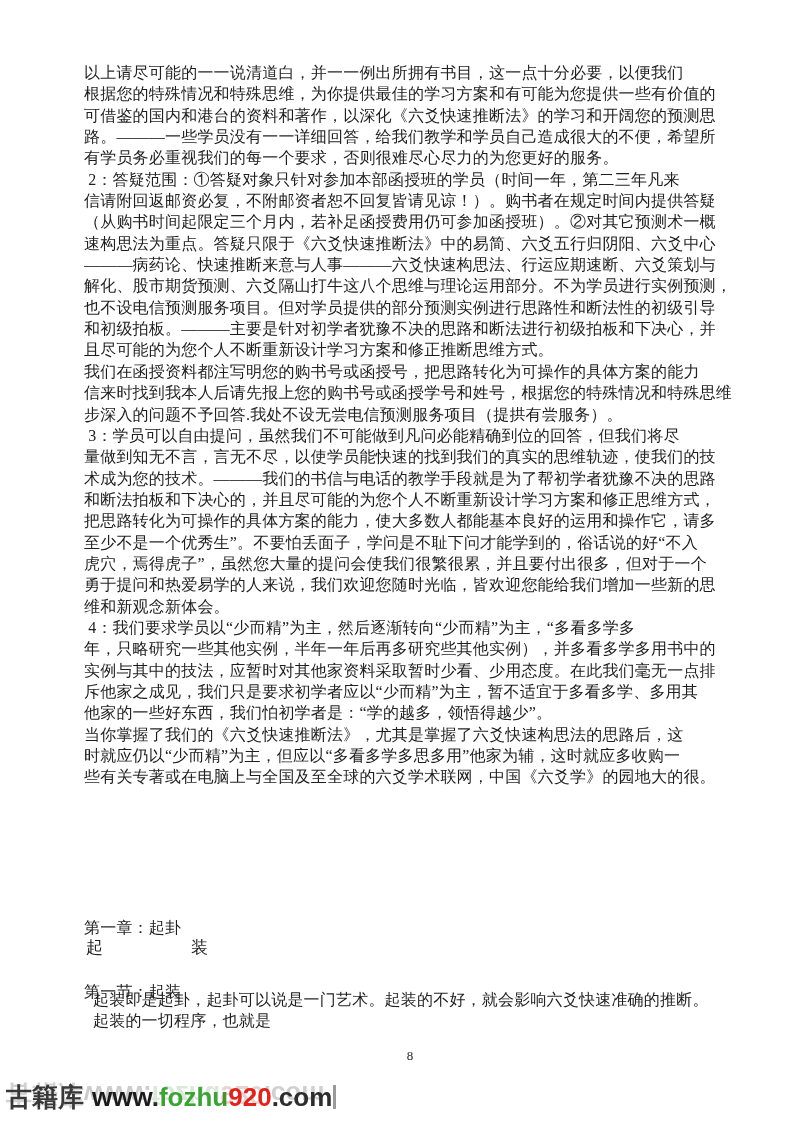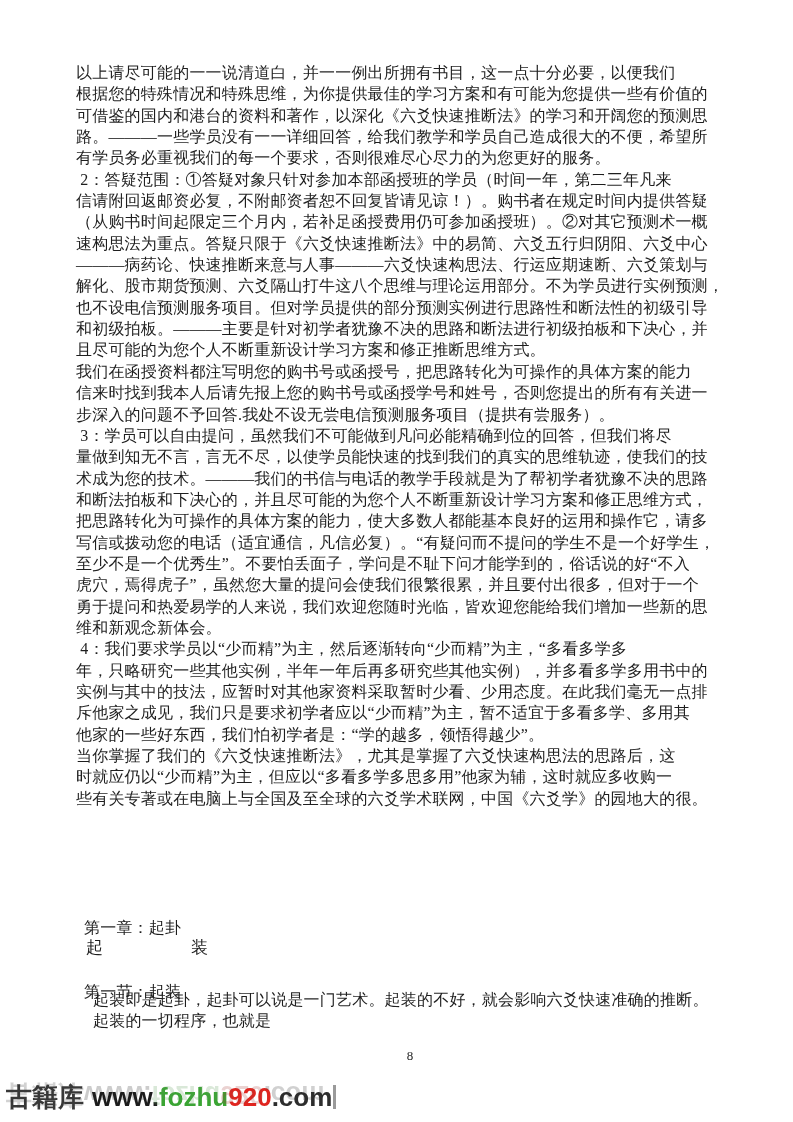--- a/index.html
+++ b/index.html
@@ -7,21 +7,21 @@
     position:relative;
     width:793px; height:1122px;
     margin:0 auto;
     background:#ffffff;
     overflow:hidden;
     font-family:"Liberation Serif","DejaVu Serif",serif;
     color:#1e1e1e;
   }
   .main-text {
     position:absolute;
-    left:76px; top:62px;
+    left:84px; top:62px;
     width:660px;
     font-size:16px;
     line-height:21.35px;
     letter-spacing:0.2px;
   }
   .tline { white-space:pre; }
   .chapter-block {
     position:absolute;
     left:84px; top:874px;
     font-size:16px;
@@ -95,28 +95,27 @@
       <div class="tline"> 2：答疑范围：①答疑对象只针对参加本部函授班的学员（时间一年，第二三年凡来</div>
       <div class="tline">信请附回返邮资必复，不附邮资者恕不回复皆请见谅！）。购书者在规定时间内提供答疑</div>
       <div class="tline">（从购书时间起限定三个月内，若补足函授费用仍可参加函授班）。②对其它预测术一概</div>
       <div class="tline">速构思法为重点。答疑只限于《六爻快速推断法》中的易简、六爻五行归阴阳、六爻中心</div>
       <div class="tline">———病药论、快速推断来意与人事———六爻快速构思法、行运应期速断、六爻策划与</div>
       <div class="tline">解化、股市期货预测、六爻隔山打牛这八个思维与理论运用部分。不为学员进行实例预测，</div>
       <div class="tline">也不设电信预测服务项目。但对学员提供的部分预测实例进行思路性和断法性的初级引导</div>
       <div class="tline">和初级拍板。———主要是针对初学者犹豫不决的思路和断法进行初级拍板和下决心，并</div>
       <div class="tline">且尽可能的为您个人不断重新设计学习方案和修正推断思维方式。</div>
       <div class="tline">我们在函授资料都注写明您的购书号或函授号，把思路转化为可操作的具体方案的能力</div>
-      <div class="tline">信来时找到我本人后请先报上您的购书号或函授学号和姓号，否则您提出的所有有关进一</div>
+      <div class="tline">信来时找到我本人后请先报上您的购书号或函授学号和姓号，根据您的特殊情况和特殊思维</div>
       <div class="tline">步深入的问题不予回答.我处不设无尝电信预测服务项目（提拱有尝服务）。</div>
       <div class="tline"> 3：学员可以自由提问，虽然我们不可能做到凡问必能精确到位的回答，但我们将尽</div>
       <div class="tline">量做到知无不言，言无不尽，以使学员能快速的找到我们的真实的思维轨迹，使我们的技</div>
       <div class="tline">术成为您的技术。———我们的书信与电话的教学手段就是为了帮初学者犹豫不决的思路</div>
       <div class="tline">和断法拍板和下决心的，并且尽可能的为您个人不断重新设计学习方案和修正思维方式，</div>
       <div class="tline">把思路转化为可操作的具体方案的能力，使大多数人都能基本良好的运用和操作它，请多</div>
-      <div class="tline">写信或拨动您的电话（适宜通信，凡信必复）。“有疑问而不提问的学生不是一个好学生，</div>
       <div class="tline">至少不是一个优秀生”。不要怕丢面子，学问是不耻下问才能学到的，俗话说的好“不入</div>
       <div class="tline">虎穴，焉得虎子”，虽然您大量的提问会使我们很繁很累，并且要付出很多，但对于一个</div>
       <div class="tline">勇于提问和热爱易学的人来说，我们欢迎您随时光临，皆欢迎您能给我们增加一些新的思</div>
       <div class="tline">维和新观念新体会。</div>
       <div class="tline"> 4：我们要求学员以“少而精”为主，然后逐渐转向“少而精”为主，“多看多学多</div>
       <div class="tline">年，只略研究一些其他实例，半年一年后再多研究些其他实例），并多看多学多用书中的</div>
       <div class="tline">实例与其中的技法，应暂时对其他家资料采取暂时少看、少用态度。在此我们毫无一点排</div>
       <div class="tline">斥他家之成见，我们只是要求初学者应以“少而精”为主，暂不适宜于多看多学、多用其</div>
       <div class="tline">他家的一些好东西，我们怕初学者是：“学的越多，领悟得越少”。</div>
       <div class="tline">当你掌握了我们的《六爻快速推断法》，尤其是掌握了六爻快速构思法的思路后，这</div>

